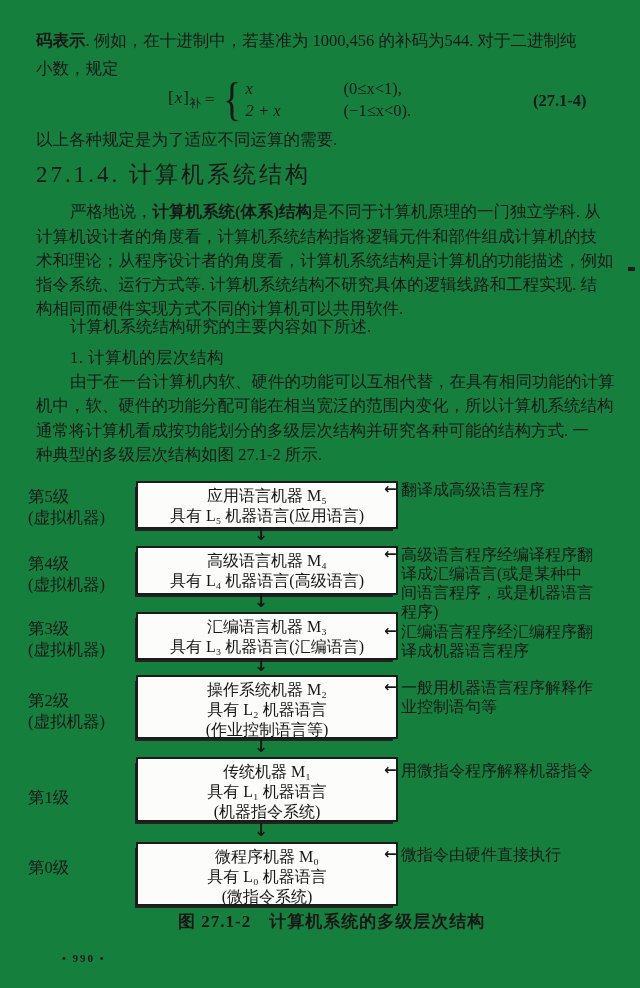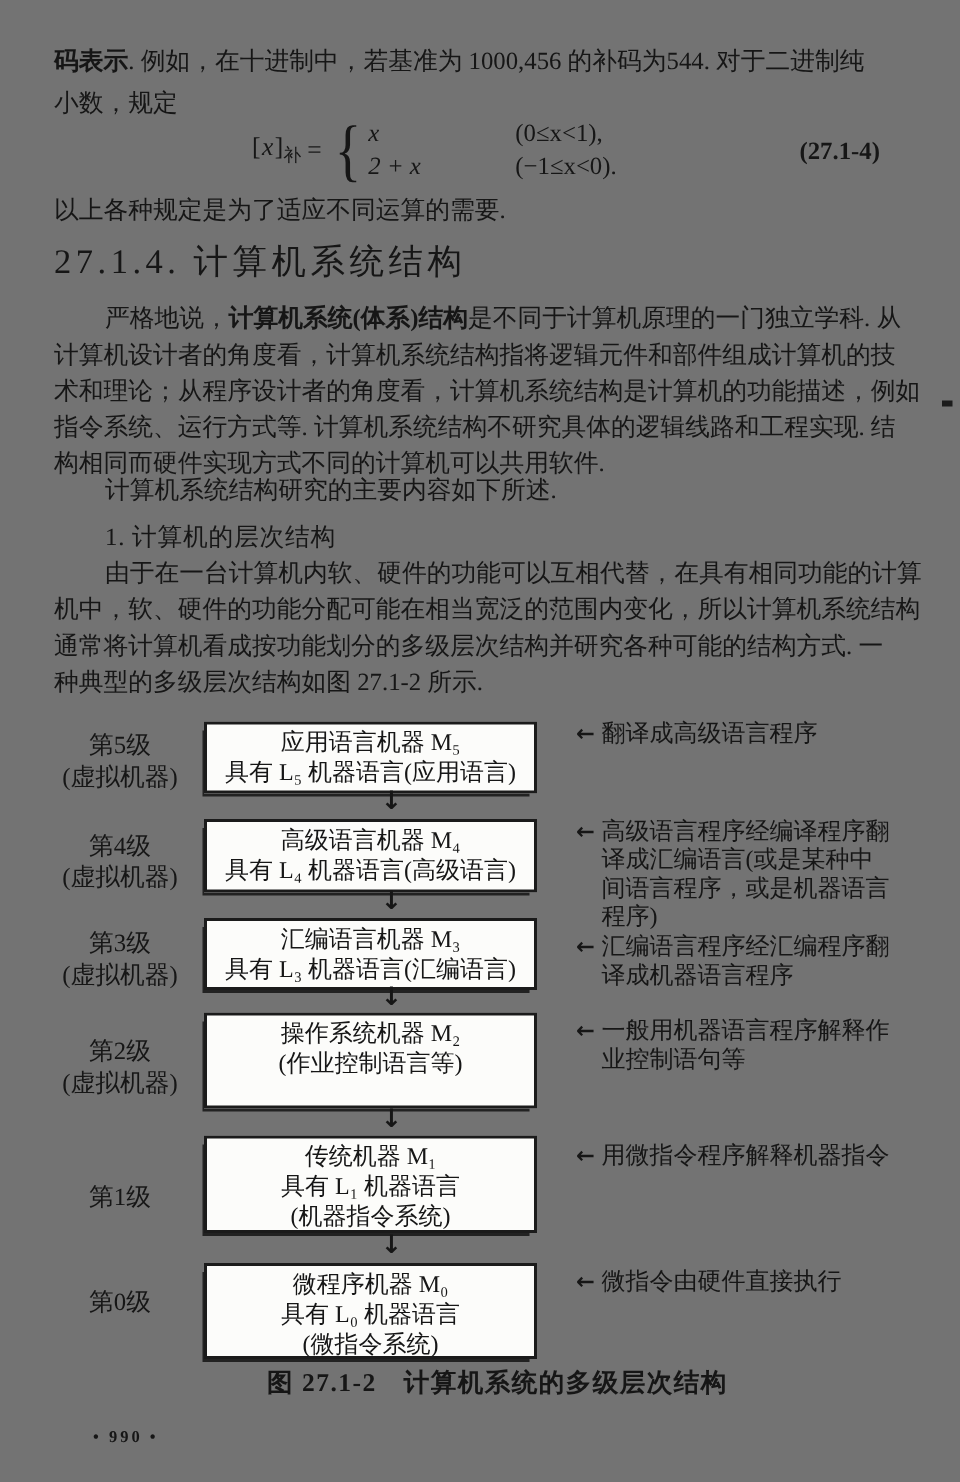--- a/index.html
+++ b/index.html
@@ -1,20 +1,20 @@
 <!DOCTYPE html>
 <html><head>
 <meta charset="utf-8">
 <style>
   * { margin:0; padding:0; box-sizing:border-box; }
   html,body { width:640px; height:988px; }
   body { background:#e8e8e4; }
   .page {
     position:relative; width:640px; height:988px;
-    background:#737373; color:#161616; overflow:hidden;
+    background:#15803d; color:#161616; overflow:hidden;
     font-family:"Liberation Serif","DejaVu Serif",serif;
   }
   .t { position:absolute; font-size:16.5px; white-space:nowrap; line-height:22px; }
   .b { font-weight:bold; }
   .heading { position:absolute; font-size:23px; letter-spacing:3px; white-space:nowrap; }
   .subhead { letter-spacing:0.5px; }
 
   
   .formula { position:absolute; left:168px; top:76px; height:48px; display:flex; align-items:center; }
   .formula .lhs { font-size:17px; }
@@ -22,23 +22,23 @@
   .formula .lhs sub { font-size:12px; }
   .formula .eq { font-size:17px; margin:0 7px 0 4px; }
   .formula .brace { font-size:46px; font-weight:400; line-height:44px; transform:scaleX(.8); }
   .cases { display:inline-flex; flex-direction:column; margin-left:2px; }
   .case-row { display:flex; height:22px; align-items:center; font-size:16.5px; }
   .case-row .expr { width:98px; font-style:italic; }
   .case-row .cond { width:160px; }
 
   
   .diagram { position:absolute; left:0; top:476px; width:640px; height:436px; }
-  .lvl-label { position:absolute; left:28px; width:104px; text-align:center;
+  .lvl-label { position:absolute; left:28px; width:104px; text-align:left;
                font-size:16.5px; line-height:21px; white-space:nowrap; }
-  .lvl-box { position:absolute; left:136px; width:222px; border:2px solid #1b1b1b;
+  .lvl-box { position:absolute; left:136px; width:262px; border:2px solid #1b1b1b;
              box-shadow:-3px 4px 0 -2px #222; text-align:center; font-size:16px;
              line-height:20px; padding-top:3px; background:#fcfcfa; white-space:nowrap; }
   .lvl-note { position:absolute; left:384px; width:254px; font-size:16px;
               line-height:19px; padding-left:17px; white-space:nowrap; }
   .lvl-note .larr { position:absolute; left:0; top:0; font-family:"DejaVu Sans",sans-serif;
                     font-size:15px; font-weight:bold; }
   .darr { position:absolute; left:261px; transform:translateX(-50%);
           font-family:"DejaVu Sans",sans-serif; font-size:17px; font-weight:bold; line-height:17px; }
   .caption { position:absolute; left:178px; top:910px; font-weight:bold; font-size:17px;
              letter-spacing:1px; white-space:nowrap; }
@@ -135,20 +135,21 @@
       <div>译成机器语言程序</div>
     </div>
     <div class="darr" style="top:181px">↓</div>
 
     <div class="lvl-label" style="top:214px">
       <div>第2级</div>
       <div>(虚拟机器)</div>
     </div>
     <div class="lvl-box" style="top:199px;height:64px">
       <div>操作系统机器 M₂</div>
+      <div>具有 L₂ 机器语言</div>
       <div>(作业控制语言等)</div>
     </div>
     <div class="lvl-note" style="top:202px">
       <span class="larr">←</span>
       <div>一般用机器语言程序解释作</div>
       <div>业控制语句等</div>
     </div>
     <div class="darr" style="top:262px">↓</div>
 
     <div class="lvl-label" style="top:311px">

